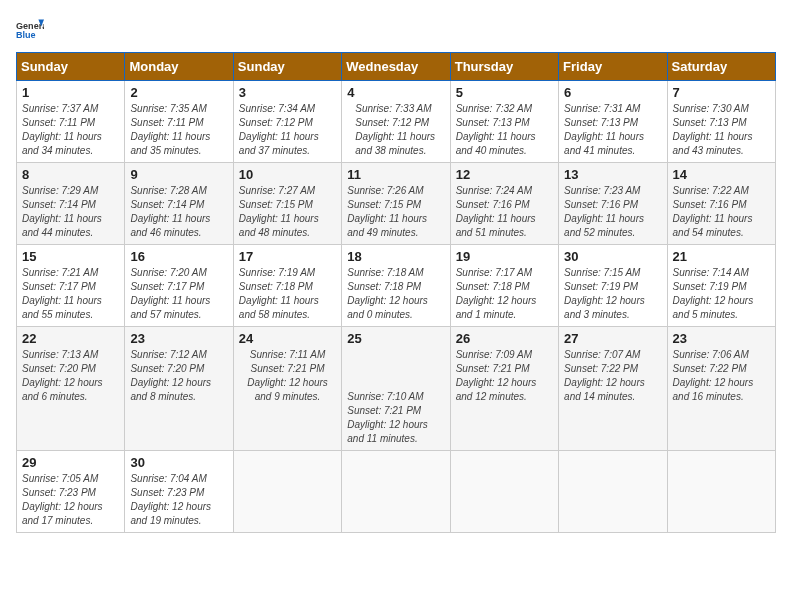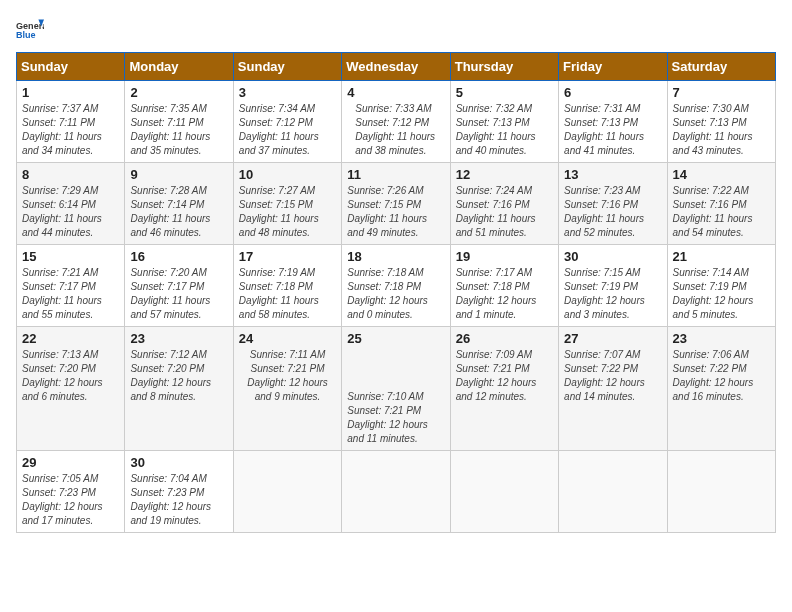--- a/index.html
+++ b/index.html
@@ -157,21 +157,21 @@
           <div class="day-info" style="white-space: pre-line;">Sunrise: 7:30 AM
 Sunset: 7:13 PM
 Daylight: 11 hours
 and 43 minutes.</div>
         </td>
       </tr>
       <tr>
         <td>
           <span class="day-number">8</span>
           <div class="day-info" style="white-space: pre-line;">Sunrise: 7:29 AM
-Sunset: 6:14 PM
+Sunset: 7:14 PM
 Daylight: 11 hours
 and 44 minutes.</div>
         </td>
         <td>
           <span class="day-number">9</span>
           <div class="day-info" style="white-space: pre-line;">Sunrise: 7:28 AM
 Sunset: 7:14 PM
 Daylight: 11 hours
 and 46 minutes.</div>
         </td>

